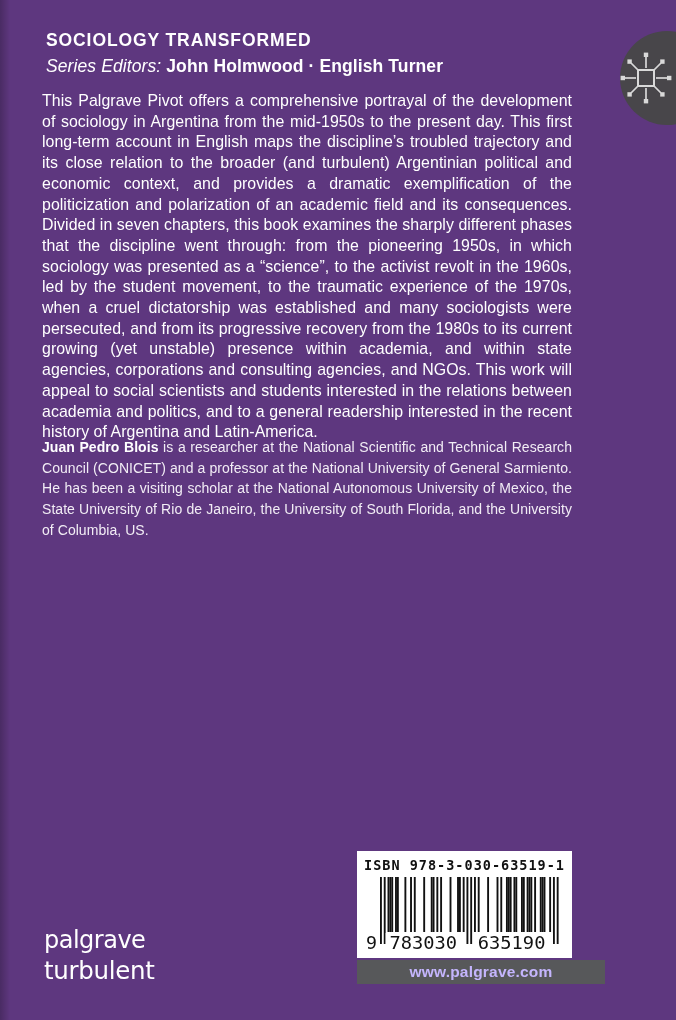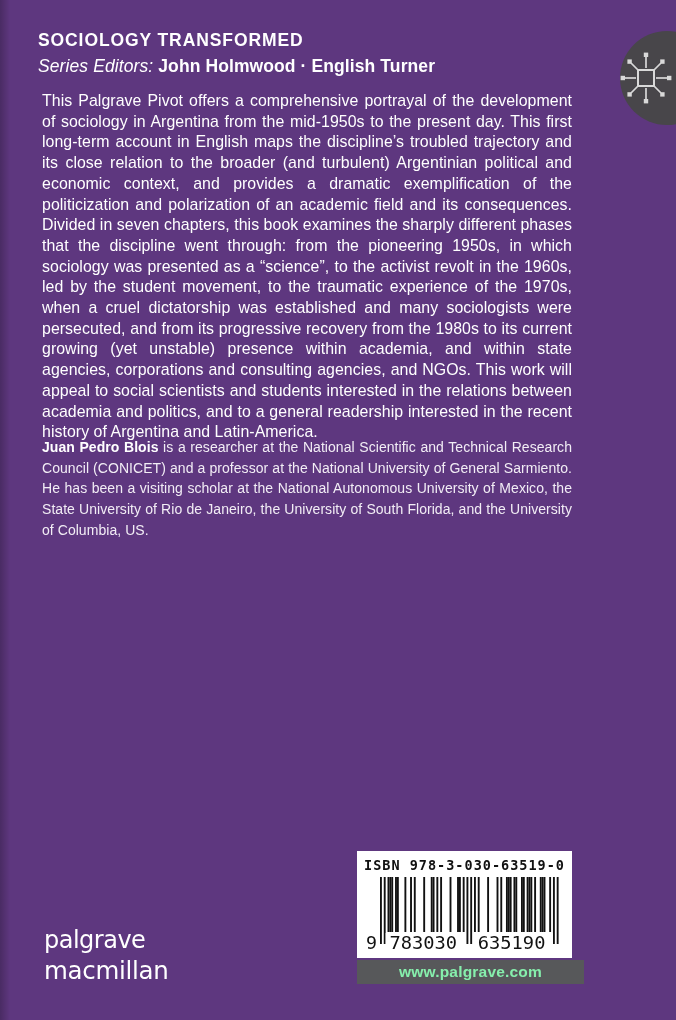--- a/index.html
+++ b/index.html
@@ -34,21 +34,21 @@
   }
   .pivot-circle svg {
     position: absolute;
     left: -4px; top: 17px;
     width: 60px; height: 60px;
   }
 
   
   .header-block {
     position: absolute;
-    left: 38px; top: 30px;
+    left: 46px; top: 30px;
     width: 530px;
     color: #ffffff;
   }
   .series-title {
     font-size: 17.5px;
     font-weight: bold;
     letter-spacing: 0.9px;
     margin-bottom: 5px;
   }
   .series-editors {
@@ -123,23 +123,23 @@
     color: #111111;
     white-space: nowrap;
   }
   .bars-holder {
     position: absolute;
     left: 7px; top: 26px;
     width: 201px; height: 76px;
   }
   .site-bar {
     margin-top: 2px;
-    width: 227px; height: 24px;
+    width: 248px; height: 24px;
     background: #57585a;
-    color: #86efac;
+    color: #c4b5fd;
     font-size: 15.5px;
     font-weight: bold;
     text-align: center;
     line-height: 24px;
     letter-spacing: 0.2px;
   }
 </style>
 </head>
 <body>
 
@@ -182,26 +182,26 @@
       <span class="names">John Holmwood · English Turner</span>
     </div>
   </div>
 
   <p class="description">This Palgrave Pivot offers a comprehensive portrayal of the development of sociology in Argentina from the mid-1950s to the present day. This first long-term account in English maps the discipline’s troubled trajectory and its close relation to the broader (and turbulent) Argentinian political and economic context, and provides a dramatic exemplification of the politicization and polarization of an academic field and its consequences. Divided in seven chapters, this book examines the sharply different phases that the discipline went through: from the pioneering 1950s, in which sociology was presented as a “science”, to the activist revolt in the 1960s, led by the student movement, to the traumatic experience of the 1970s, when a cruel dictatorship was established and many sociologists were persecuted, and from its progressive recovery from the 1980s to its current growing (yet unstable) presence within academia, and within state agencies, corporations and consulting agencies, and NGOs. This work will appeal to social scientists and students interested in the relations between academia and politics, and to a general readership interested in the recent history of Argentina and Latin-America.</p>
 
   <p class="bio"><span class="author">Juan Pedro Blois</span><span> is a researcher at the National Scientific and Technical Research Council (CONICET) and a professor at the National University of General Sarmiento. He has been a visiting scholar at the National Autonomous University of Mexico, the State University of Rio de Janeiro, the University of South Florida, and the University of Columbia, US.</span></p>
 
   <div class="publisher-logo">
     <div class="line1">palgrave</div>
-    <div class="line2">macmillan</div>
+    <div class="line2">turbulent</div>
   </div>
 
   <div class="barcode-block">
     <div class="barcode-box">
-      <div class="isbn-label">ISBN 978-3-030-63519-0</div>
+      <div class="isbn-label">ISBN 978-3-030-63519-1</div>
       <div class="bars-holder" id="bars-holder"><svg width="201" height="76" viewBox="0 0 201 76" xmlns="http://www.w3.org/2000/svg">
             <rect x="16.00" y="0" width="1.88" height="67" fill="#111111"></rect>
             <rect x="19.76" y="0" width="1.88" height="67" fill="#111111"></rect>
             <rect x="23.52" y="0" width="1.88" height="55" fill="#111111"></rect>
             <rect x="25.40" y="0" width="1.88" height="55" fill="#111111"></rect>
             <rect x="27.28" y="0" width="1.88" height="55" fill="#111111"></rect>
             <rect x="31.04" y="0" width="1.88" height="55" fill="#111111"></rect>
             <rect x="32.92" y="0" width="1.88" height="55" fill="#111111"></rect>
             <rect x="40.44" y="0" width="1.88" height="55" fill="#111111"></rect>
             <rect x="46.08" y="0" width="1.88" height="55" fill="#111111"></rect>

